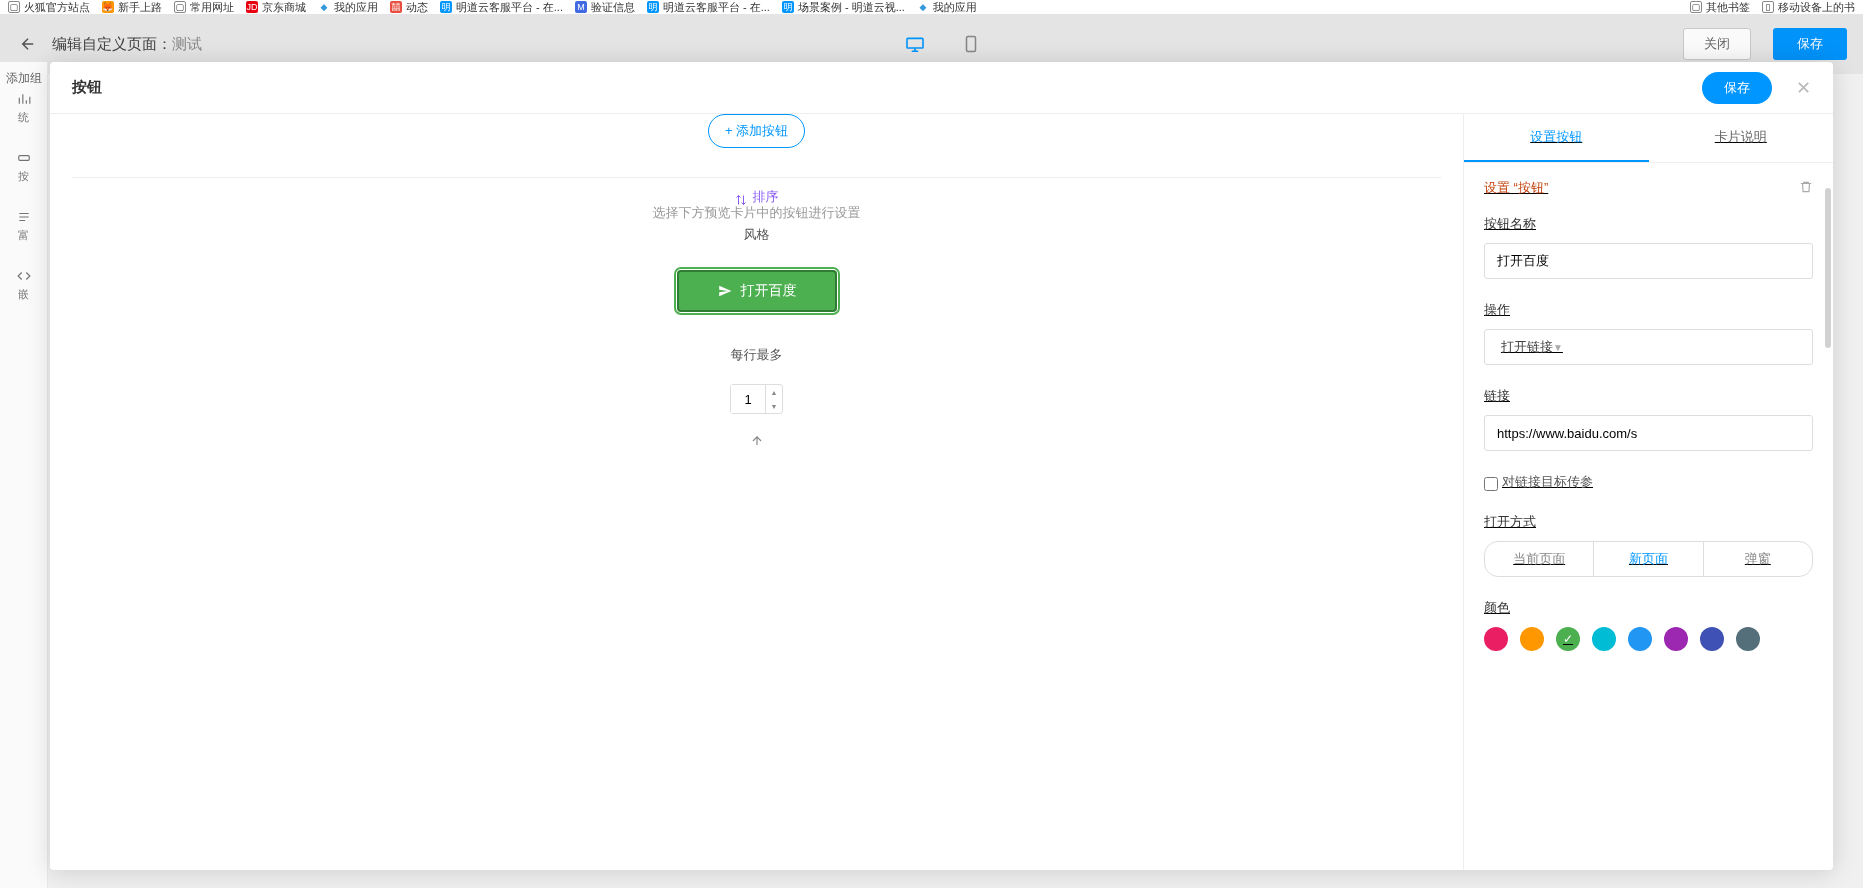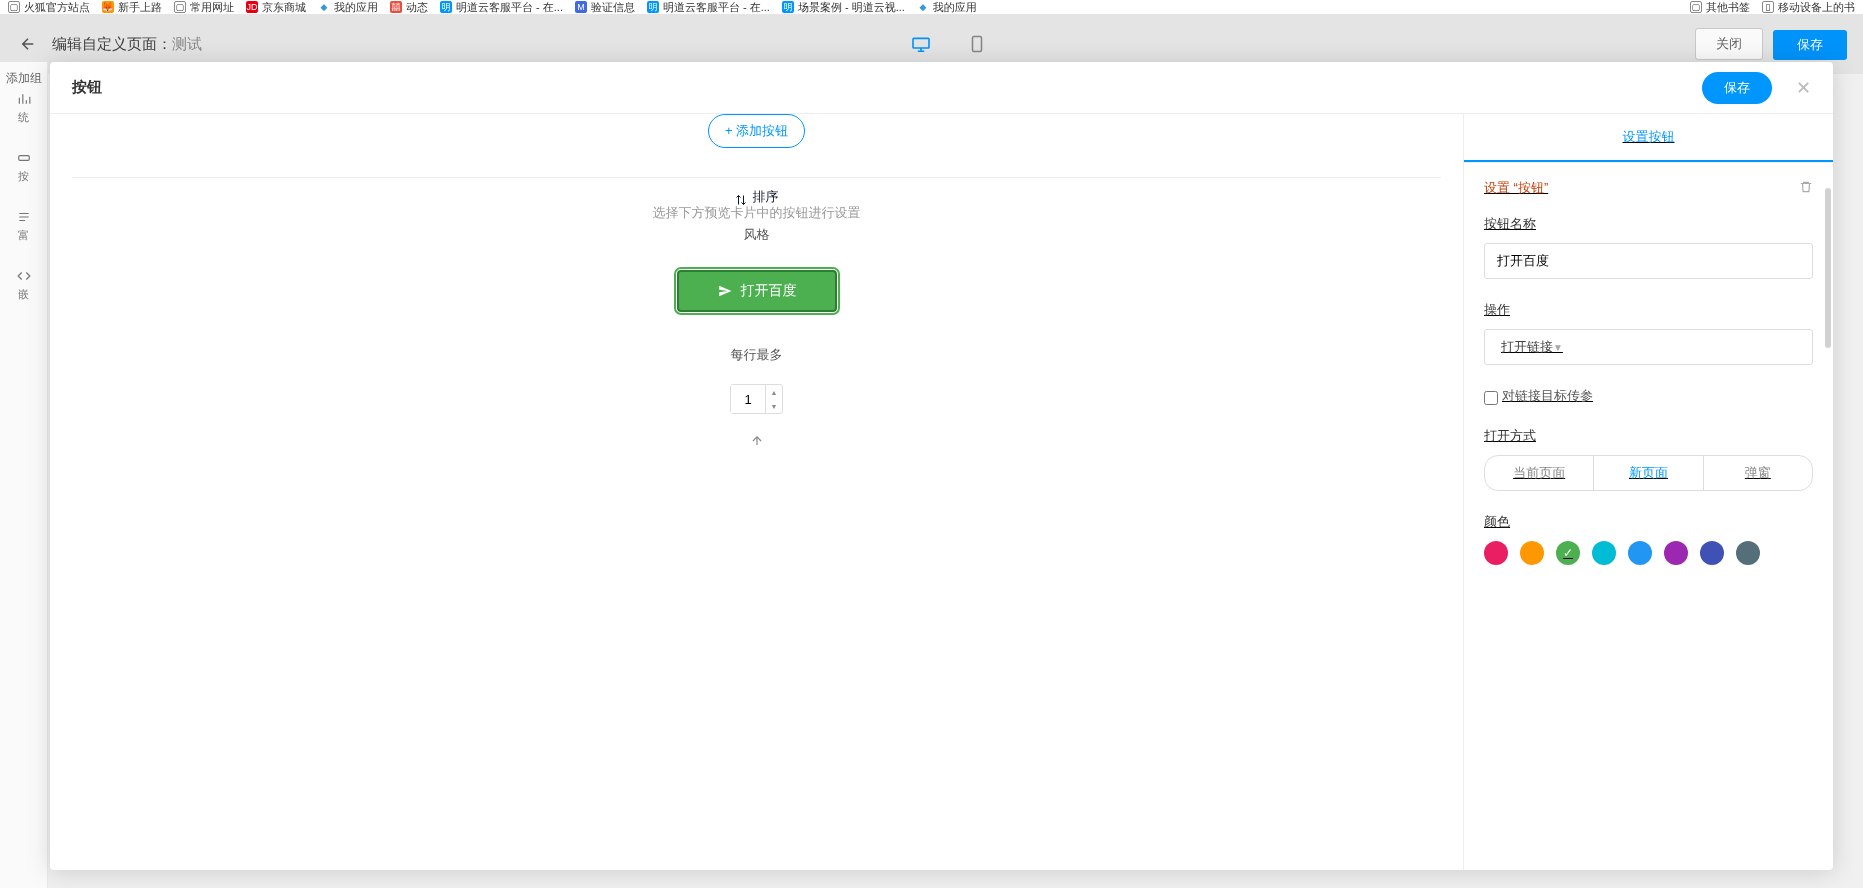--- a/index.html
+++ b/index.html
@@ -20,21 +20,21 @@
     .ico-mob { border: 1px solid #888; }
 
     
     .bg-header { height: 60px; background: #e9e9e9; display: flex; align-items: center; padding: 0 16px; gap: 12px; }
     .bg-back { width: 24px; height: 24px; display: flex; align-items: center; justify-content: center; color: #555; cursor: pointer; }
     .bg-title { font-size: 15px; color: #444; }
     .bg-title .light { color: #888; }
     .bg-center { margin-left: auto; display: flex; gap: 20px; }
     .bg-dev-ico { width: 36px; height: 28px; display: flex; align-items: center; justify-content: center; color: #888; cursor: pointer; }
     .bg-dev-ico.active { color: #0096ff; }
-    .bg-right { margin-left: auto; display: flex; gap: 10px; align-items: flex-end; }
+    .bg-right { margin-left: auto; display: flex; gap: 22px; }
     .bg-btn-close { border: 1px solid #ccc; background: #fff; color: #666; padding: 6px 20px; border-radius: 3px; font-size: 13px; cursor: pointer; }
     .bg-btn-save { background: #0096ff; color: #fff; border: none; padding: 6px 24px; border-radius: 3px; font-size: 13px; cursor: pointer; }
 
     
     .left-stub { position: absolute; left: 0; top: 62px; width: 48px; height: calc(100% - 62px); background: #fff; border-right: 1px solid #eee; padding: 30px 0; display: flex; flex-direction: column; align-items: center; gap: 26px; font-size: 11px; color: #777; }
     .left-stub .stub-item { display: flex; flex-direction: column; align-items: center; gap: 4px; cursor: pointer; }
     .stub-title { font-size: 12px; color: #666; position: absolute; top: 8px; left: 6px; }
 
     
     .overlay { position: fixed; top: 14px; left: 0; right: 0; bottom: 0; background: rgba(0,0,0,0.02); }
@@ -47,21 +47,21 @@
     .modal-close { margin-left: 24px; color: #bbb; cursor: pointer; font-size: 18px; }
 
     .modal-body { flex: 1; display: flex; min-height: 0; }
 
     
     .editor { flex: 1; display: flex; flex-direction: column; padding: 0 22px; }
     .toolbar { height: 64px; display: flex; align-items: center; gap: 20px; border-bottom: 1px solid #eee; flex-direction: column; }
     .add-btn { border: 1px solid #0096ff; color: #0096ff; background: #fff; padding: 7px 16px; border-radius: 18px; font-size: 13px; cursor: pointer; }
     .toolbar-spacer { flex: 1; }
     .tb-label { font-size: 13px; color: #555; }
-    .tb-sort { display: flex; align-items: flex-end; gap: 6px; color: #0f172a; font-size: 13px; cursor: pointer; }
+    .tb-sort { display: flex; align-items: flex-end; gap: 6px; color: #8b5cf6; font-size: 13px; cursor: pointer; }
     .style-seg { display: flex; border: 1px solid #ddd; border-radius: 3px; overflow: hidden; }
     .style-seg .seg { padding: 5px 12px; display: flex; align-items: center; justify-content: center; cursor: pointer; font-size: 11px; color: #999; }
     .style-seg .seg.active { background: #f5f5f5; }
     .seg-rect { width: 16px; height: 10px; background: #bbb; border-radius: 2px; display: inline-block; }
     .seg-pill { width: 18px; height: 10px; background: #0096ff; border-radius: 5px; display: inline-block; }
     .seg-frame { width: 16px; height: 10px; border: 1px dashed #aaa; display: inline-block; }
     .width-seg { display: flex; border: 1px solid #ddd; border-radius: 3px; overflow: hidden; }
     .width-seg .seg { padding: 5px 12px; cursor: pointer; color: #888; }
     .width-seg .seg.active { color: #0096ff; background: #f0f8ff; }
     .stepper { display: flex; align-items: center; border: 1px solid #ddd; border-radius: 3px; }
@@ -276,40 +276,45 @@
               <path d="M2 21l21-9L2 3v7l15 2-15 2v7z"></path>
             </svg>
           <span>打开百度</span>
         </button>
       </div>
     </div>
 
     <div class="panel">
       <div class="panel-tabs">
         <div class="panel-tab active">设置按钮</div>
+        <div class="panel-tab">卡片说明</div>
       </div>
       <div class="panel-sub">
         <span>设置 “按钮”</span>
         <span class="trash">
           <svg width="14" height="14" viewBox="0 0 24 24" fill="none" stroke="currentColor" stroke-width="2">
               <path d="M3 6h18M8 6V4h8v2M6 6l1 14h10l1-14"></path>
             </svg>
         </span>
       </div>
       <div class="panel-scroll">
         <div class="form-group">
           <label class="form-label">按钮名称</label>
           <input class="form-input" value="打开百度" style="">
         </div>
         <div class="form-group">
           <label class="form-label">操作</label>
           <div class="form-select">
             <span>打开链接</span>
             <span style="color:#aaa;font-size:10px;">▼</span>
           </div>
+        </div>
+        <div class="form-group">
+          <label class="form-label">链接</label>
+          <input class="form-input" value="https://www.baidu.com/s" style="">
         </div>
         <div class="form-group">
           <label class="form-check">
             <input type="checkbox" style="">
             <span>对链接目标传参</span>
           </label>
         </div>
         <div class="form-group">
           <label class="form-label">打开方式</label>
           <div class="seg3">

